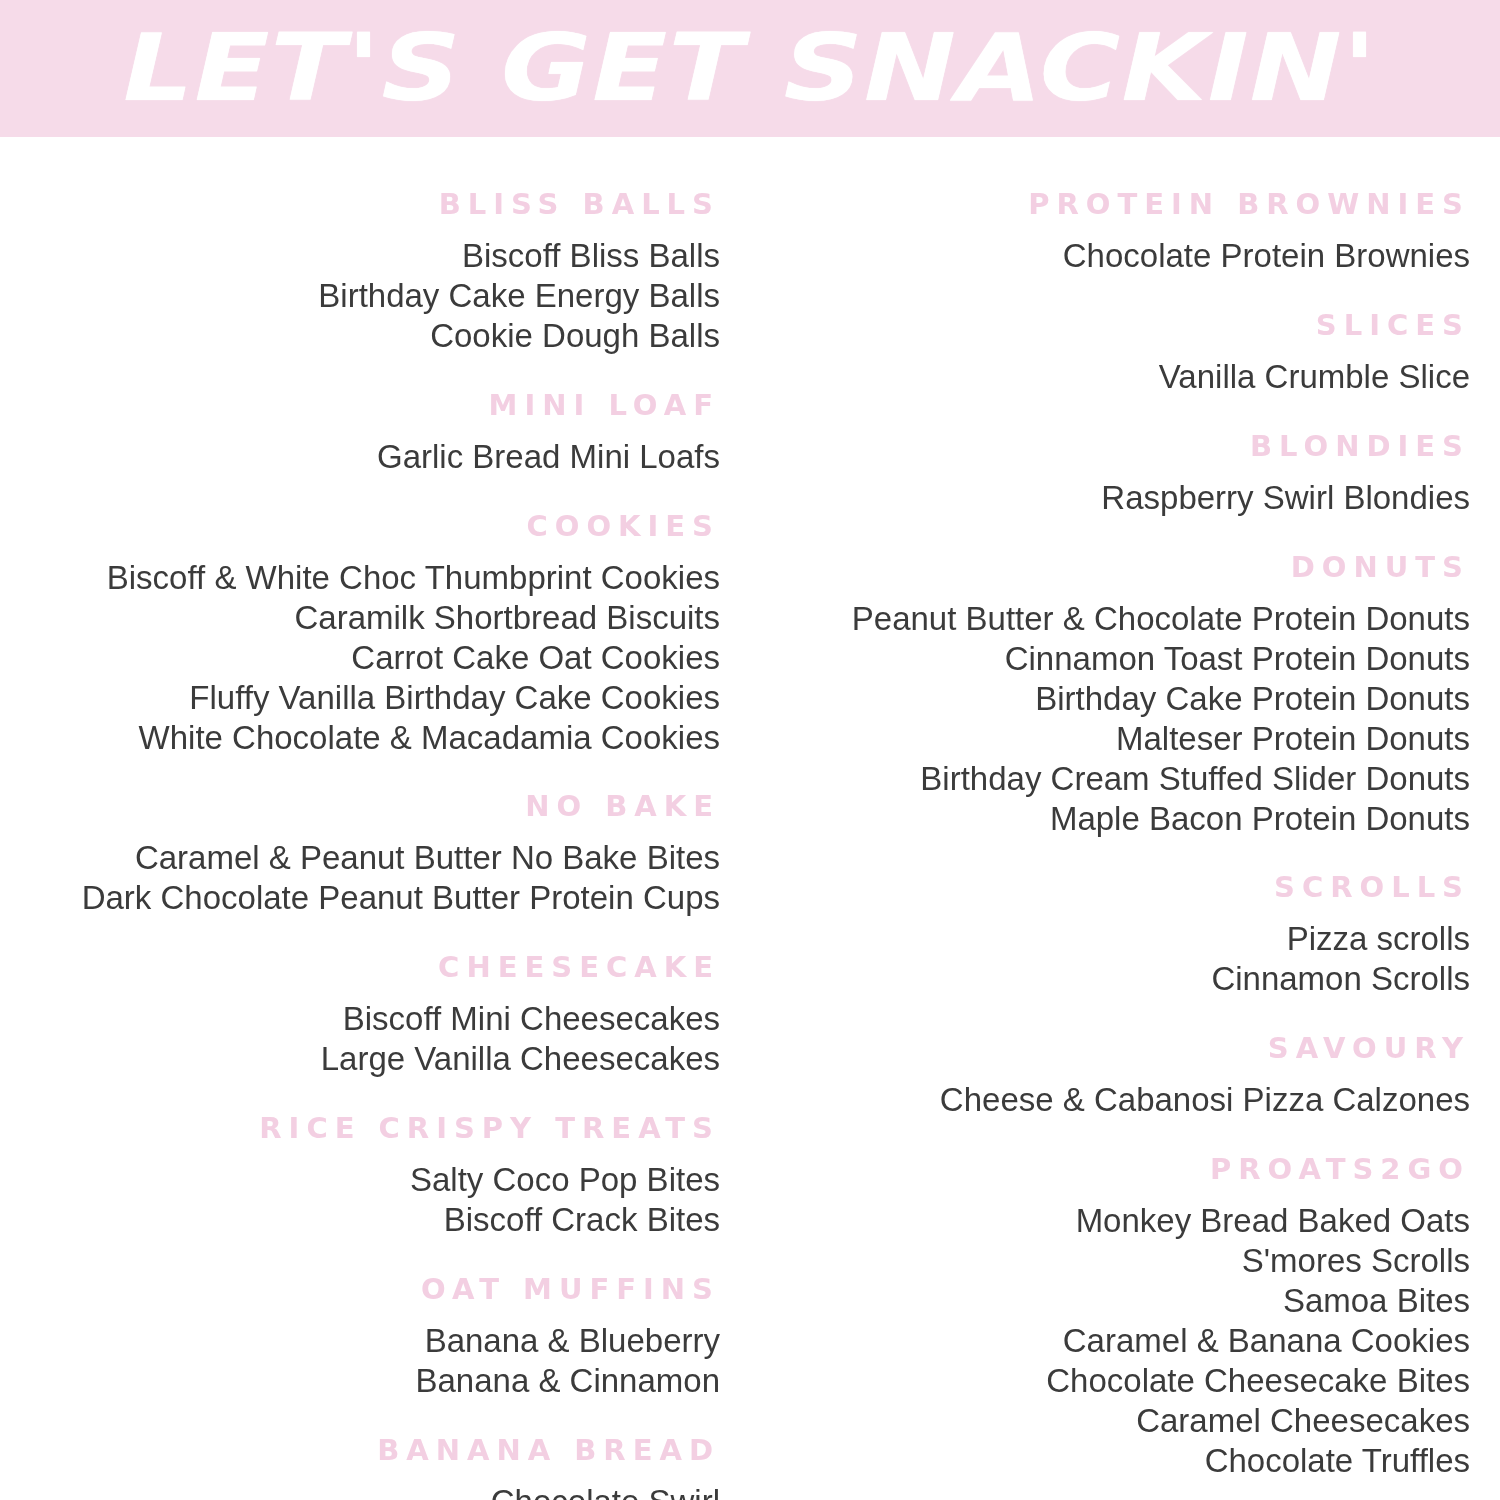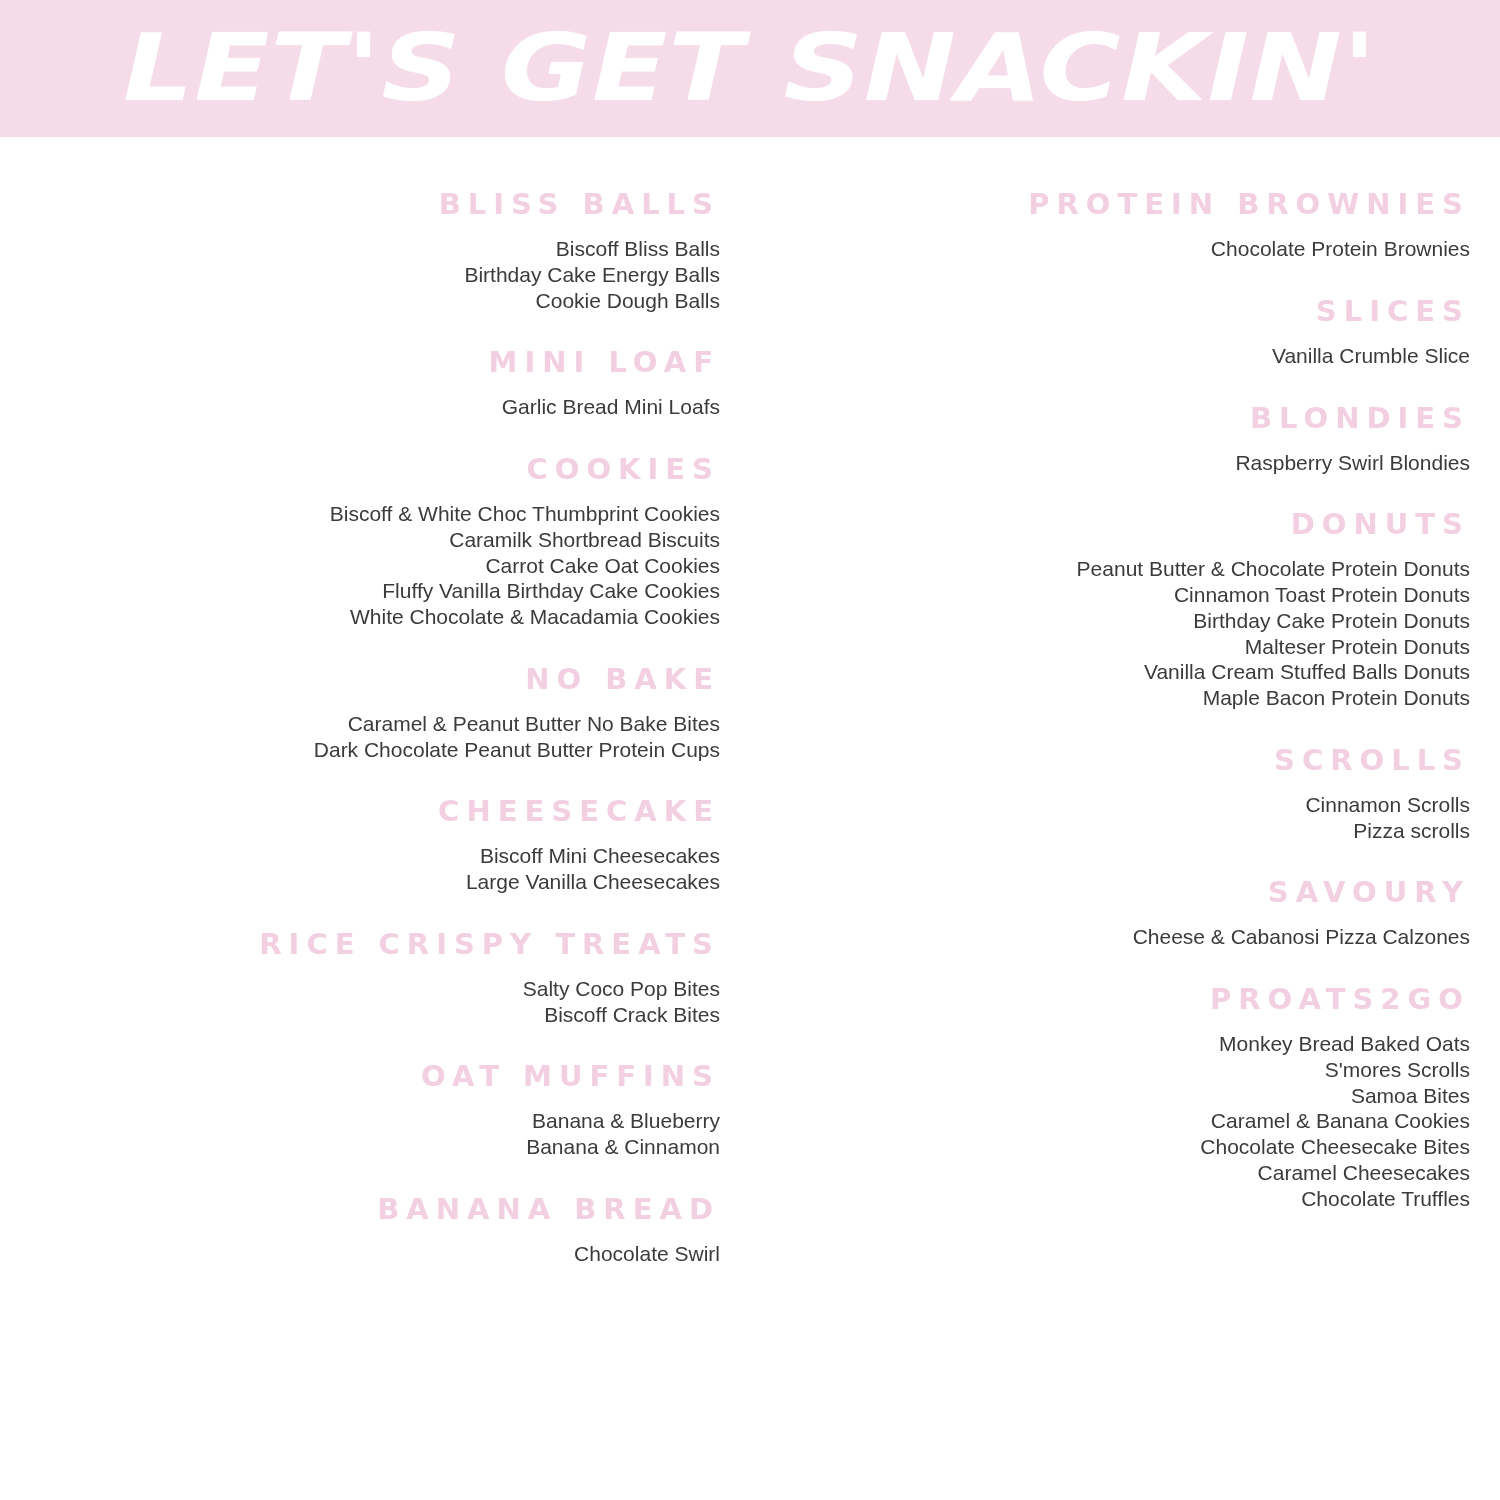--- a/index.html
+++ b/index.html
@@ -62,21 +62,21 @@
     letter-spacing: 7px;
     margin: 32px 0 16px 0;
     text-transform: uppercase;
   }
   .col-left .section:first-child .section-title,
   .col-right .section:first-child .section-title {
     margin-top: 10px;
   }
   .item {
     color: #3b3b3b;
-    font-size: 21px;
+    font-size: 33px;
     line-height: 1.18;
     margin: 0 0 1px 0;
     font-family: "Liberation Sans", sans-serif;
   }
 </style>
 </head>
 <body>
 
 <div class="page">
 
@@ -141,27 +141,27 @@
         <div class="section">
           <div class="section-title">BLONDIES</div>
           <div class="item">Raspberry Swirl Blondies</div>
         </div>
         <div class="section">
           <div class="section-title">DONUTS</div>
           <div class="item">Peanut Butter &amp; Chocolate Protein Donuts</div>
           <div class="item">Cinnamon Toast Protein Donuts</div>
           <div class="item">Birthday Cake Protein Donuts</div>
           <div class="item">Malteser Protein Donuts</div>
-          <div class="item">Vanilla Cream Stuffed Balls Donuts</div>
+          <div class="item">Birthday Cream Stuffed Slider Donuts</div>
           <div class="item">Maple Bacon Protein Donuts</div>
         </div>
         <div class="section">
           <div class="section-title">SCROLLS</div>
+          <div class="item">Pizza scrolls</div>
           <div class="item">Cinnamon Scrolls</div>
-          <div class="item">Pizza scrolls</div>
         </div>
         <div class="section">
           <div class="section-title">SAVOURY</div>
           <div class="item">Cheese &amp; Cabanosi Pizza Calzones</div>
         </div>
         <div class="section">
           <div class="section-title">PROATS2GO</div>
           <div class="item">Monkey Bread Baked Oats</div>
           <div class="item">S'mores Scrolls</div>
           <div class="item">Samoa Bites</div>

